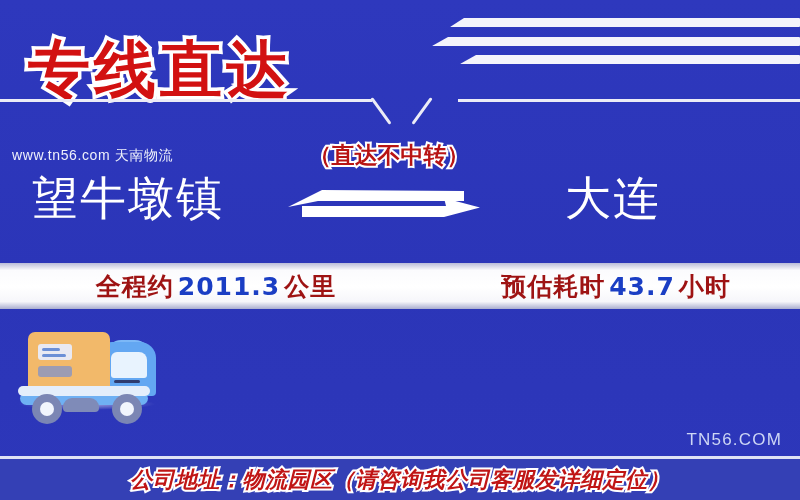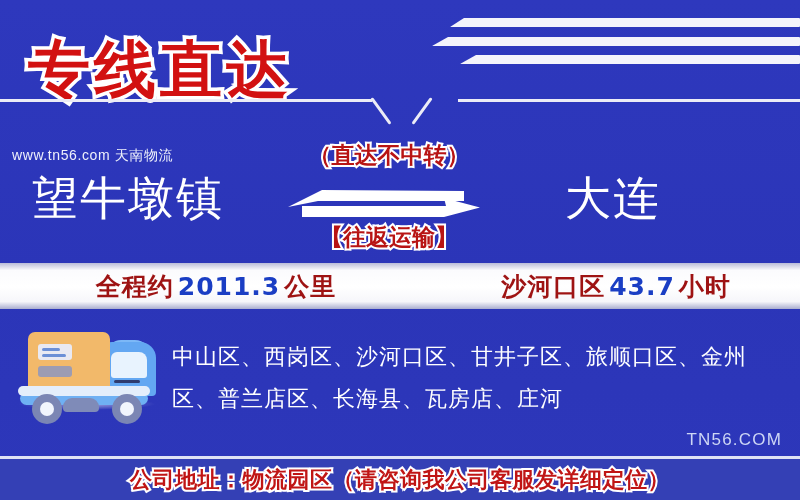--- a/index.html
+++ b/index.html
@@ -156,20 +156,21 @@
     position:absolute; left:0; bottom:0; width:800px; height:44px;
     background:#3440b5; border-top:3px solid #dfe2f4;
     display:flex; align-items:center;
   }
   .footer-text {
     width:100%; text-align:center; white-space:nowrap;
     font-size:22px; font-weight:bold; color:#c01515;
     -webkit-text-stroke:4px #ffffff; paint-order:stroke fill;
     letter-spacing:.5px;
     font-family:"DejaVu Sans","Liberation Sans",sans-serif;
+    font-style:italic;
   }
 </style>
 </head>
 <body>
 
 <div id="banner">
 
   <div class="header-title">专线直达</div>
 
   <div class="speedlines">
@@ -186,33 +187,32 @@
       <i class="c2"></i>
     </div>
   </div>
 
   <div class="site-line">www.tn56.com 天南物流</div>
 
   <div class="city city-from">望牛墩镇</div>
   <div class="city city-to">大连</div>
 
   <div class="route-note note-top">（直达不中转）</div>
-  <div class="route-note note-bot">【往返运输】</div>
 
   <div class="arrows">
     <div class="arrow-l"></div>
     <div class="arrow-r"></div>
   </div>
 
   <div class="stats">
     <div class="stat">
       <span>全程约</span><span class="num">2011.3</span><span>公里</span>
     </div>
     <div class="stat">
-      <span>沙河口区</span><span class="num">43.7</span><span>小时</span>
+      <span>预估耗时</span><span class="num">43.7</span><span>小时</span>
     </div>
   </div>
 
   <div class="truck">
     <div class="t-shadow"></div>
     <div class="t-cab-top"></div>
     <div class="t-cab"></div>
     <div class="t-window"></div>
     <div class="t-door"></div>
     <div class="t-box"></div>
@@ -225,24 +225,20 @@
     <div class="t-bumper"></div>
     <div class="t-skirt"></div>
     <div class="wheel w1">
         <i></i>
       </div>
     <div class="wheel w2">
         <i></i>
       </div>
   </div>
 
-  <div class="districts">
-    <div>中山区、西岗区、沙河口区、甘井子区、旅顺口区、金州</div>
-    <div>区、普兰店区、长海县、瓦房店、庄河</div>
-  </div>
 
   <div class="watermark">TN56.COM</div>
 
   <div class="footer">
     <div class="footer-text">公司地址：物流园区（请咨询我公司客服发详细定位）</div>
   </div>
 
 </div>
 
 </body></html>

